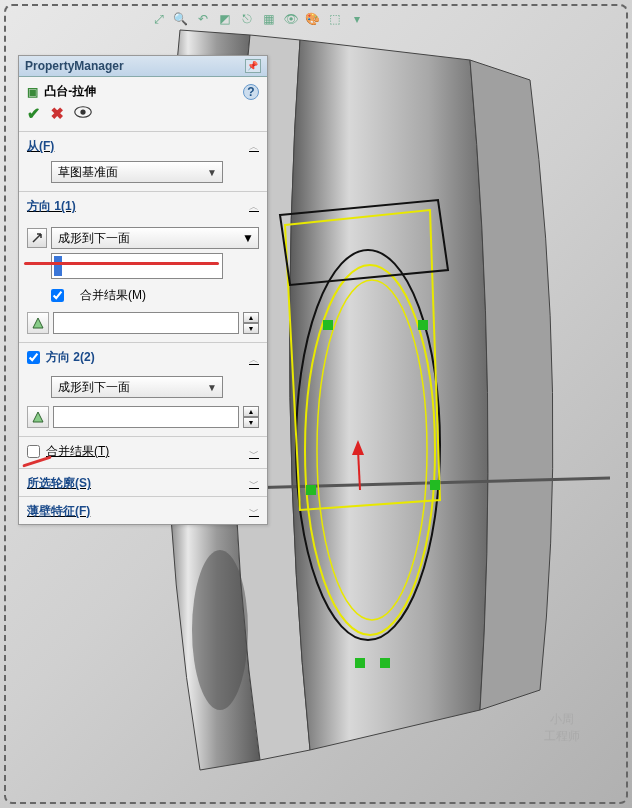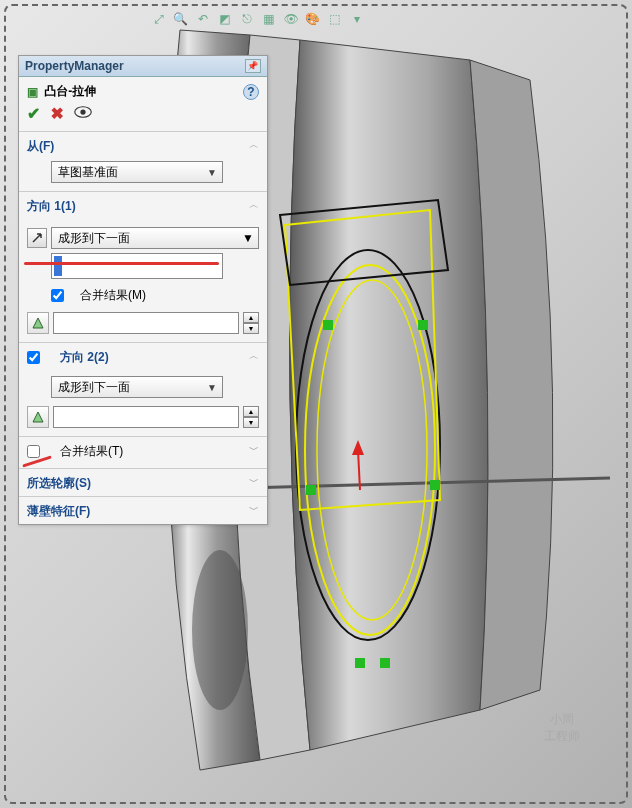--- a/index.html
+++ b/index.html
@@ -21,21 +21,21 @@
 .feat-title { padding: 6px 8px 2px; display: flex; align-items: center; justify-content: space-between; }
 .feat-title .left { display: flex; align-items: center; gap: 6px; font-weight: bold; }
 .feat-title .help { width: 16px; height: 16px; border-radius: 50%; background: #cde; border: 1px solid #69c; color: #258; display: flex; align-items: center; justify-content: center; font-weight: bold; }
 
 .actionbar { padding: 2px 8px 8px; display: flex; gap: 10px; align-items: center; border-bottom: 1px solid #ccc; }
 .actionbar .ok { color: #2a8a2a; font-size: 16px; font-weight: bold; }
 .actionbar .cancel { color: #c33; font-size: 16px; font-weight: bold; }
 .actionbar .eye { width: 18px; height: 12px; }
 
 .section { border-bottom: 1px solid #ccc; }
-.sec-head { padding: 6px 8px 4px; display: flex; align-items: flex-start; justify-content: space-between; cursor: pointer; }
+.sec-head { padding: 6px 8px 4px; display: flex; align-items: center; justify-content: space-between; cursor: pointer; text-decoration: underline; }
 .sec-head .lbl { color: #1a4a8a; font-weight: bold; }
 .sec-head .chev { color: #888; font-size: 10px; }
 .sec-body { padding: 2px 8px 8px; }
 
 .combo { width: 172px; height: 22px; border: 1px solid #888; background: linear-gradient(#fff, #e8e8e8); display: flex; align-items: center; justify-content: space-between; padding: 0 5px 0 6px; margin-left: 24px; }
 .combo .arr { color: #444; font-size: 10px; }
 
 .rowflex { display: flex; align-items: center; gap: 4px; margin-top: 6px; }
 .revbtn { width: 20px; height: 20px; border: 1px solid #999; background: linear-gradient(#fff,#ddd); display: flex; align-items: center; justify-content: center; }
 .combo2 { flex: 1; height: 22px; border: 1px solid #888; background: linear-gradient(#fff,#e8e8e8); display: flex; align-items: center; justify-content: space-between; padding: 0 4px 0 6px; }
@@ -45,21 +45,21 @@
 
 .chkrow { display: flex; align-items: center; gap: 16px; margin-top: 8px; margin-left: 24px; }
 .chkrow input { width: 13px; height: 13px; }
 
 .cubebtn { width: 22px; height: 22px; border: 1px solid #aaa; background: linear-gradient(#fff,#e4e4e4); display: flex; align-items: center; justify-content: center; }
 .fieldrow { display: flex; align-items: center; gap: 4px; margin-top: 8px; }
 .fieldbox { flex: 1; height: 22px; background: #fff; border: 1px solid #888; }
 .spinbtns { width: 16px; display: flex; flex-direction: column; }
 .spinbtns div { height: 11px; border: 1px solid #888; background: linear-gradient(#fff,#ddd); font-size: 7px; display: flex; align-items: center; justify-content: center; }
 
-.topchk { display: flex; align-items: center; gap: 20px; margin-bottom: 4px; }
+.topchk { display: flex; align-items: center; gap: 6px; margin-bottom: 4px; }
 
 .redline { position: absolute; height: 3px; background: #d33; border-radius: 2px; z-index: 11; }
 
 .watermark { position: absolute; right: 25px; bottom: 35px; width: 90px; height: 90px; border-radius: 50%; display: flex; flex-direction: column; align-items: center; justify-content: center; color: rgba(150,150,150,0.35); font-size: 18px; }
 </style>
 </head>
 <body>
 
 <div class="viewport">
 <svg viewBox="0 0 632 808">

